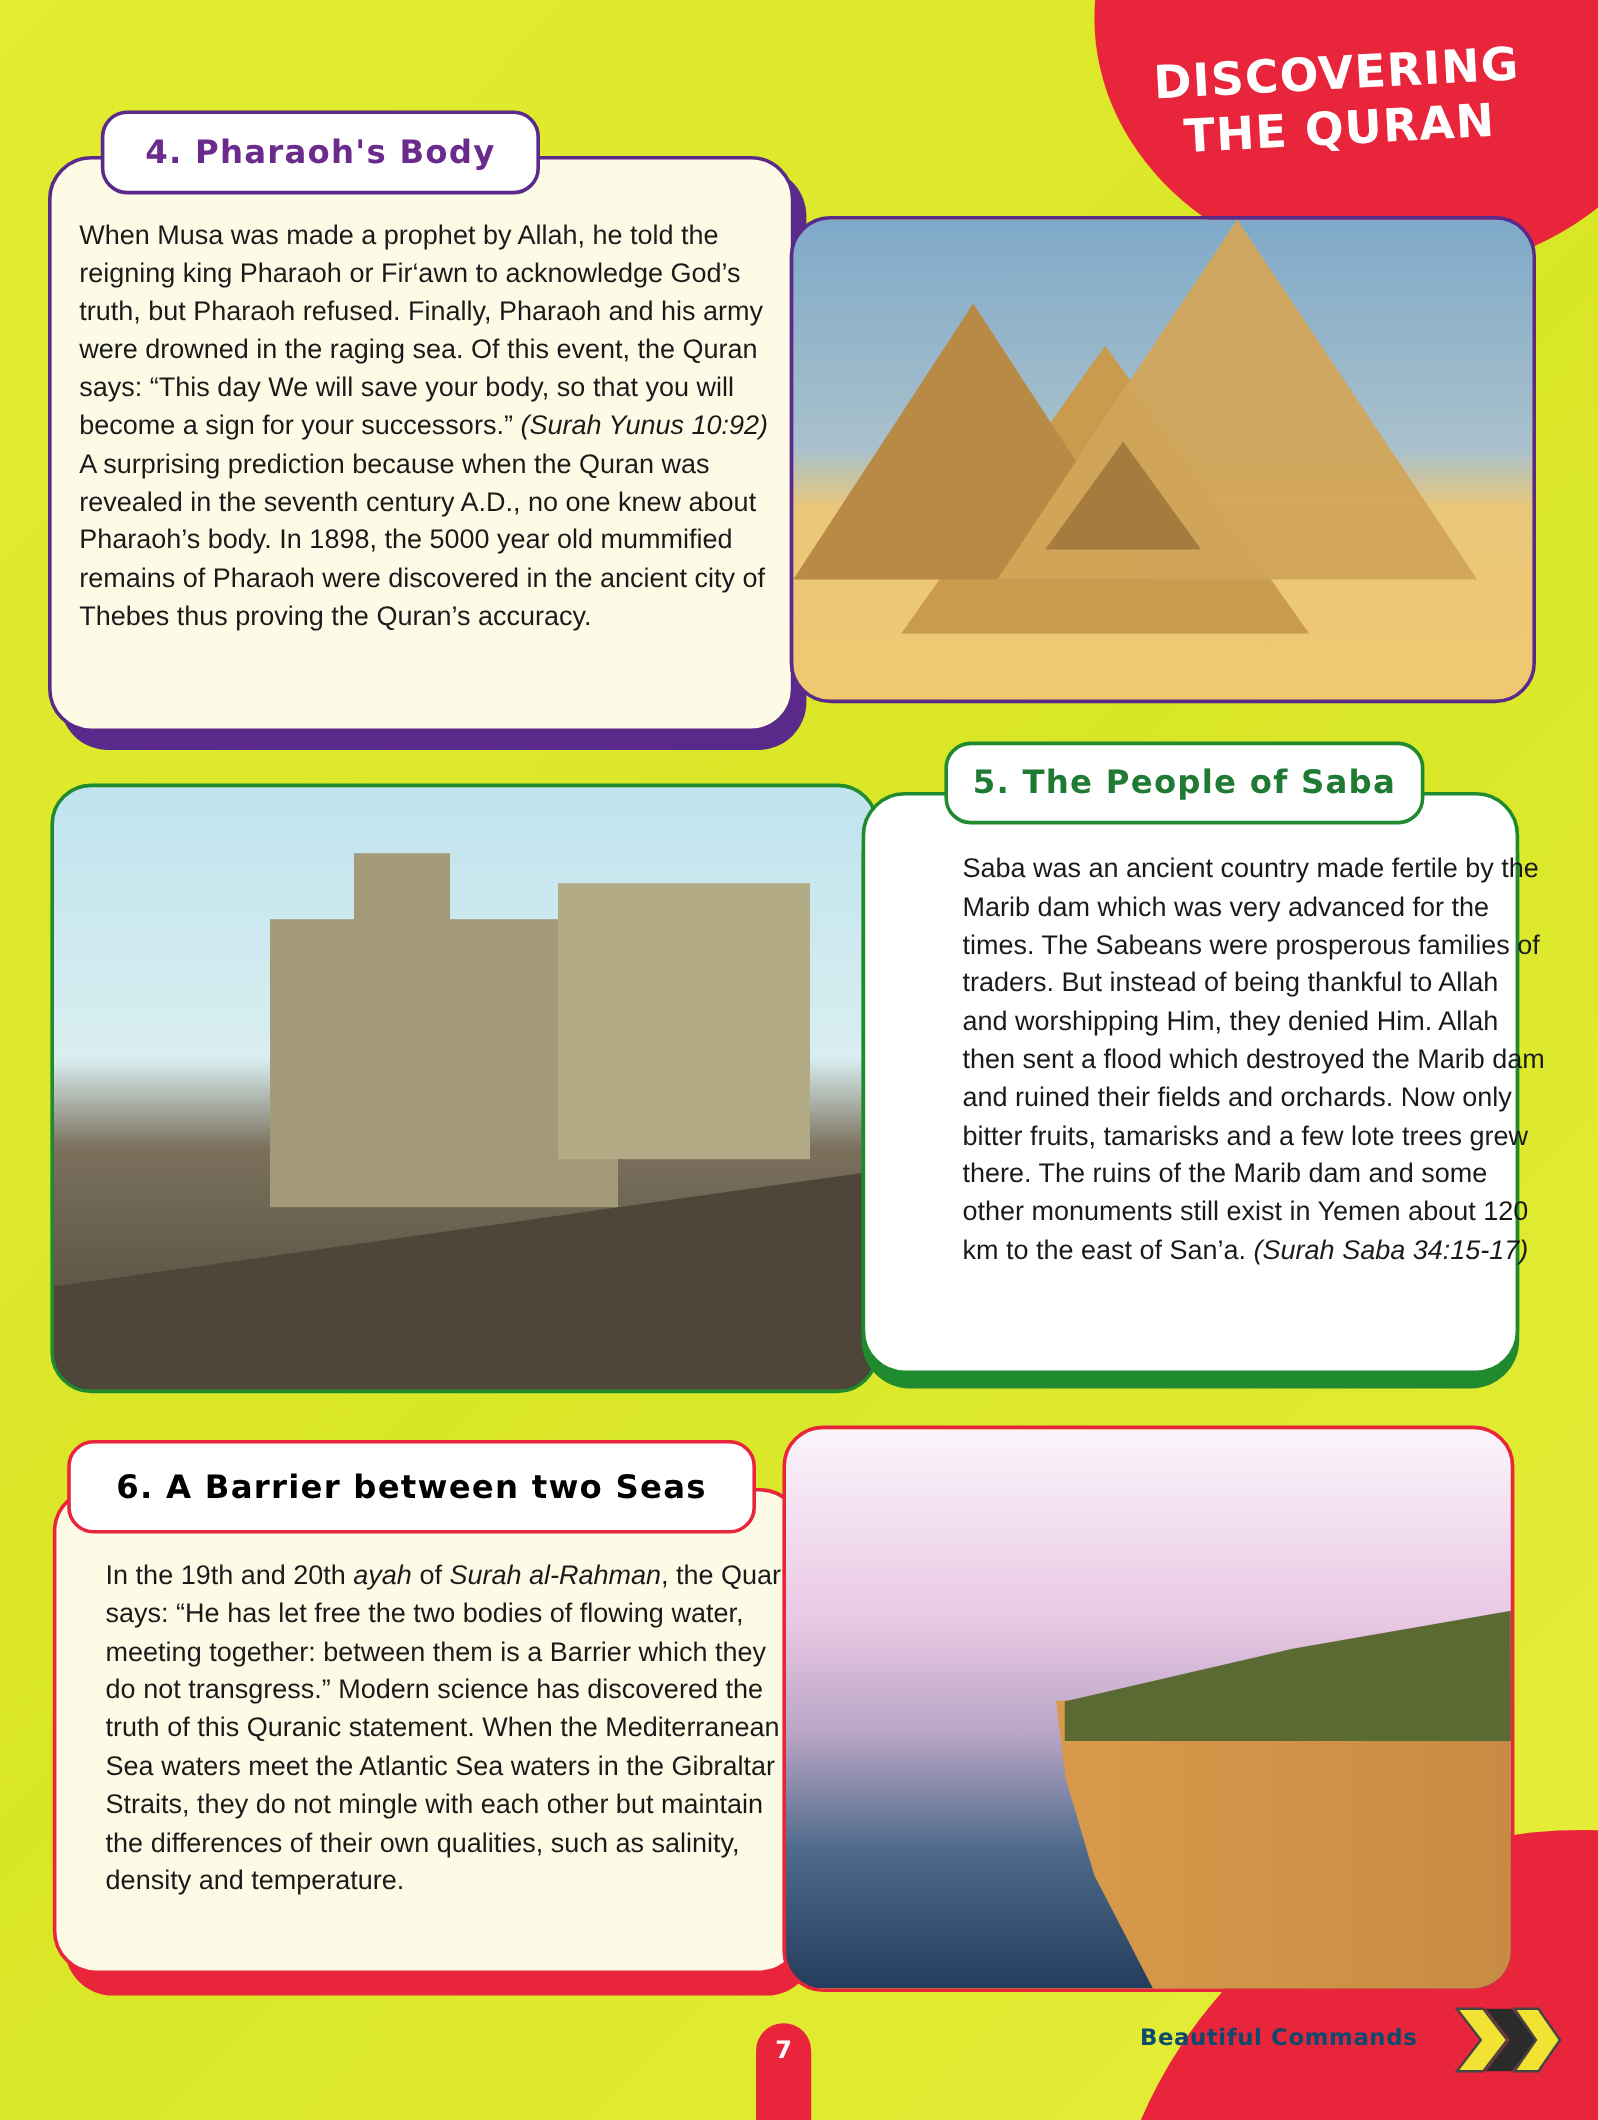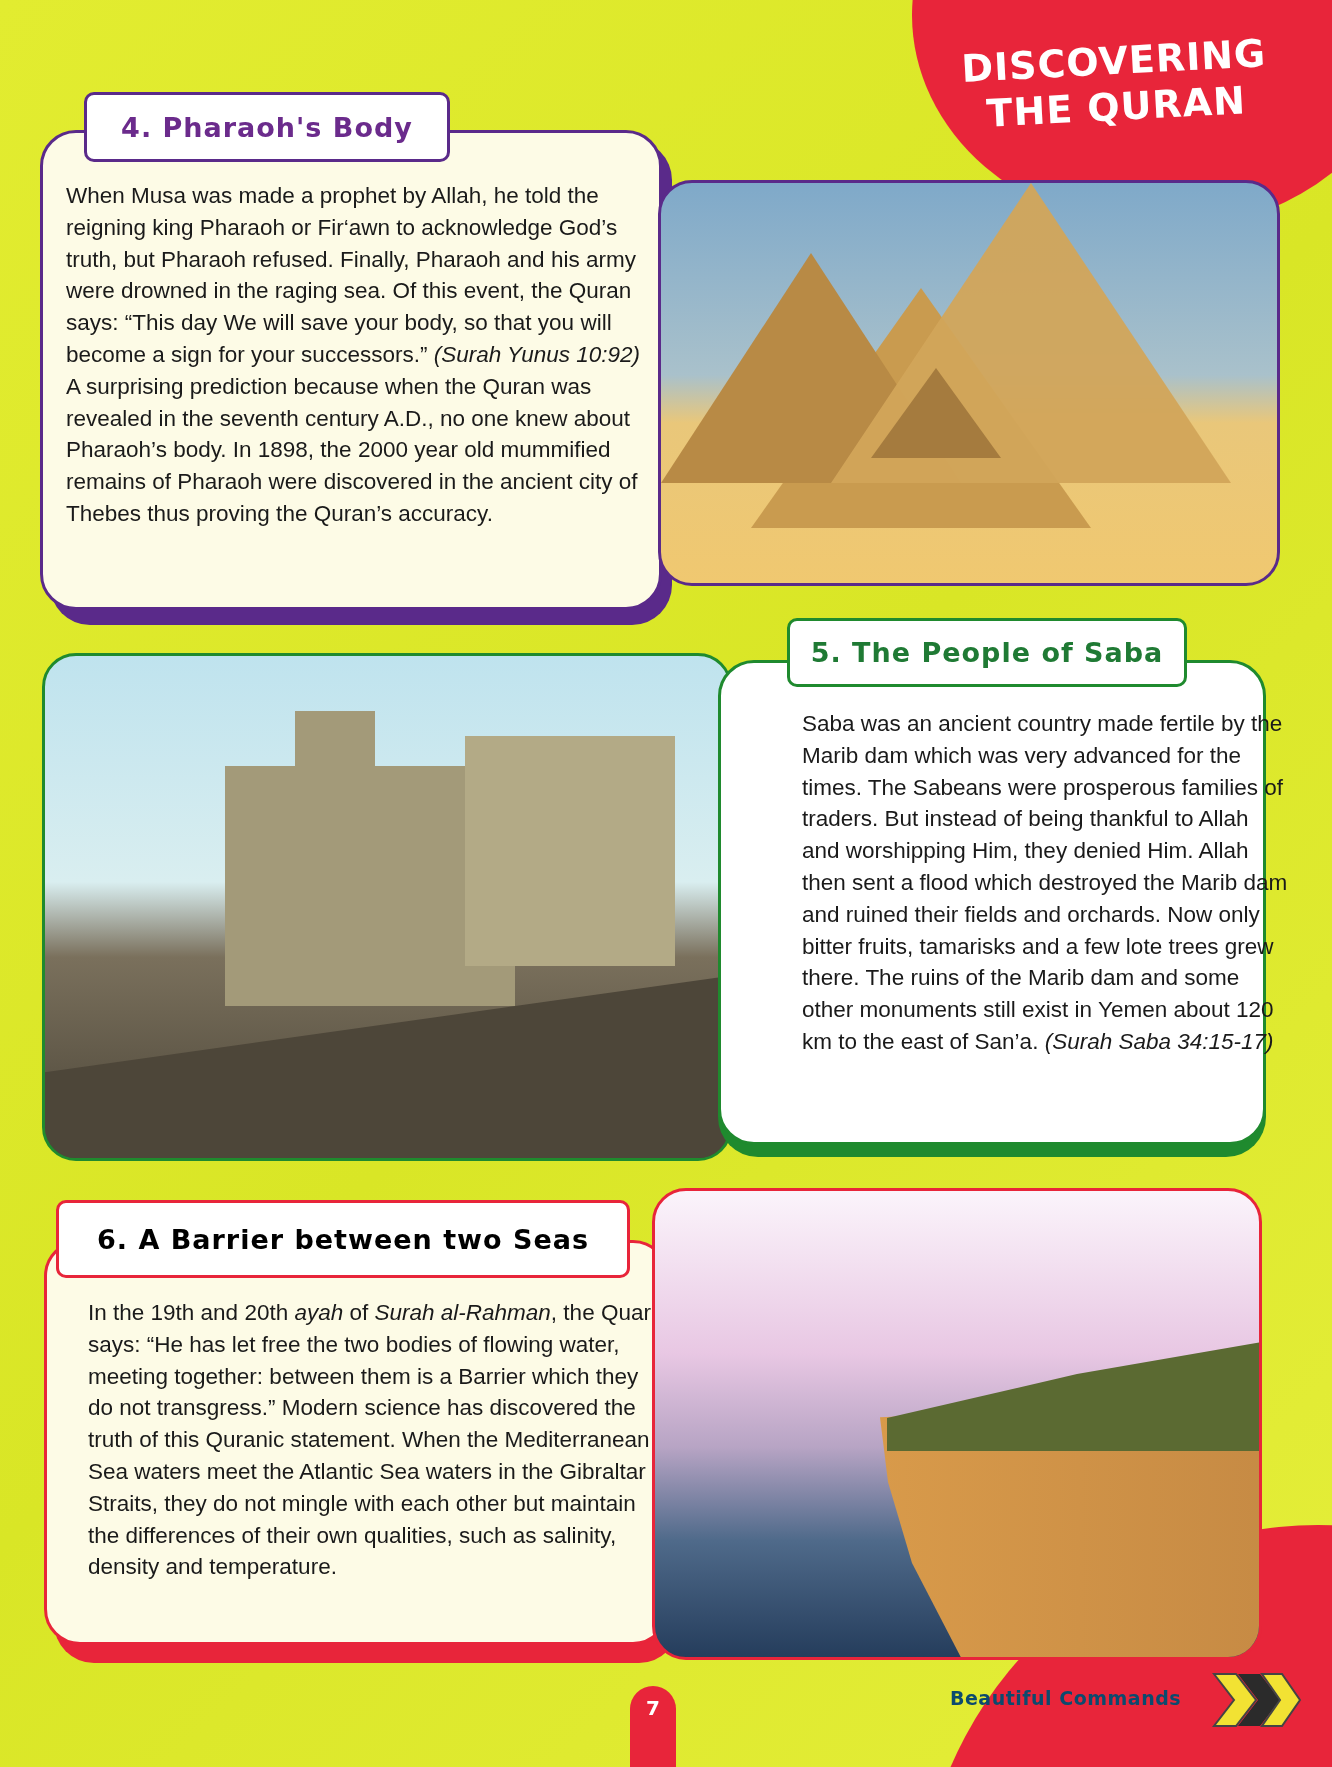--- a/index.html
+++ b/index.html
@@ -9,21 +9,21 @@
   .circle { position:absolute; border-radius:50%; background:#e8253a; }
   .circle-top { left:912px; top:-200px; width:500px; height:430px; }
   .circle-bottom { left:918px; top:1525px; width:800px; height:800px; }
   .series-title { position:absolute; left:945px; top:38px; width:340px; color:#fff;
      font-family:"DejaVu Sans", sans-serif; font-weight:bold; font-size:38px; line-height:46px;
      text-align:center; letter-spacing:1px; transform:rotate(-3deg); }
 
   .panel { position:absolute; border-radius:36px; }
   .panel .shadow { position:absolute; border-radius:40px; }
   .panel .body { position:absolute; inset:0; border-radius:36px; border:3px solid; box-sizing:border-box; }
-  .tab { position:absolute; border-radius:10px; border:3px solid; box-sizing:border-box; background:#fff;
+  .tab { position:absolute; border-radius:22px; border:3px solid; box-sizing:border-box; background:#fff;
      display:flex; align-items:center; justify-content:center; font-weight:bold; font-size:27px; letter-spacing:1px; }
   .text { position:absolute; font-family:"Liberation Sans", sans-serif; font-size:22.5px; line-height:31.8px; color:#1a1a1a; }
   .text i { }
 
   .photo { position:absolute; border-radius:34px; border:3px solid; box-sizing:border-box; overflow:hidden; }
 
   
   #p1 { left:40px; top:130px; width:622px; height:480px; }
   #p1 .shadow { left:10px; top:10px; width:622px; height:485px; background:#5a2a8a; }
   #p1 .body { background:#fdfbe6; border-color:#5a2a8a; }
@@ -72,21 +72,21 @@
 <div class="series-title">DISCOVERING THE QURAN</div>
 
 <div class="panel" id="p1">
   <div class="shadow"></div>
   <div class="body"></div>
 </div>
 <div class="tab" id="t1">4. Pharaoh's Body</div>
 <div class="text" id="x1">
   <span>When Musa was made a prophet by Allah, he told the reigning king Pharaoh or Fir‘awn to acknowledge God’s truth, but Pharaoh refused. Finally, Pharaoh and his army were drowned in the raging sea. Of this event, the Quran says: “This day We will save your body, so that you will become a sign for your successors.”</span>
   <i>(Surah Yunus 10:92)</i><br>
-  <span>A surprising prediction because when the Quran was revealed in the seventh century A.D., no one knew about Pharaoh’s body. In 1898, the 2000 year old mummified remains of Pharaoh were discovered in the ancient city of Thebes thus proving the Quran’s accuracy.</span>
+  <span>A surprising prediction because when the Quran was revealed in the seventh century A.D., no one knew about Pharaoh’s body. In 1898, the 5000 year old mummified remains of Pharaoh were discovered in the ancient city of Thebes thus proving the Quran’s accuracy.</span>
 </div>
 <div class="photo" id="ph1">
   <div class="pyr" style="left:90px;top:105px;border-width:0 170px 240px 170px;border-bottom-color:#c99b4f;"></div>
   <div class="pyr" style="left:0px;top:70px;border-width:0 150px 230px 150px;border-bottom-color:#b88a45;"></div>
   <div class="pyr" style="left:170px;top:0px;border-width:0 200px 300px 200px;border-bottom-color:#d2a55a;opacity:.95;"></div>
   <div class="pyr" style="left:210px;top:185px;border-width:0 65px 90px 65px;border-bottom-color:#a57b3e;"></div>
 </div>
 
 <div class="photo" id="ph2">
   <div class="castle" style="left:180px;top:110px;width:290px;height:240px;"></div>

